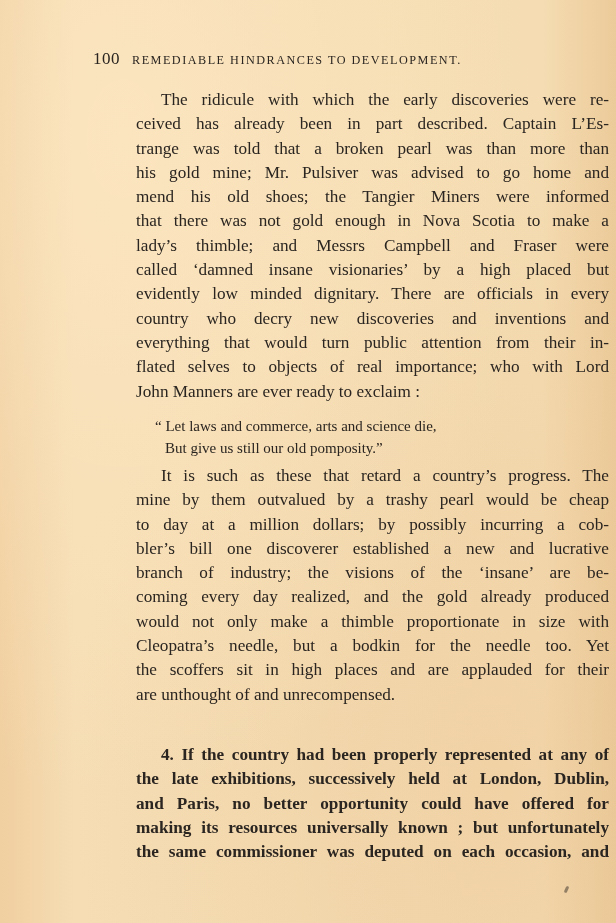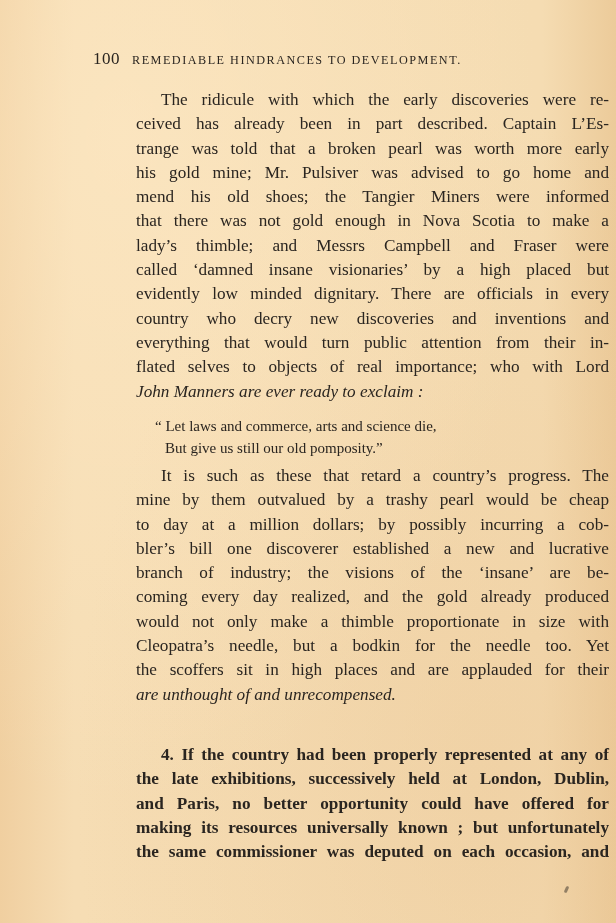--- a/index.html
+++ b/index.html
@@ -54,21 +54,20 @@
     }
     .line {
       display: block;
       text-align: justify;
       text-align-last: justify;
       white-space: nowrap;
       height: 24.3px;
     }
     .line.last {
       text-align-last: left;
-      font-style: italic;
     }
     .indent {
       padding-left: 25px;
     }
     .quote {
       position: absolute;
       left: 155px;
       top: 415px;
       font-family: "Liberation Serif", "DejaVu Serif", serif;
       font-size: 15px;
@@ -103,21 +102,21 @@
 <div class="page">
 
   <div class="running-head">
     <span class="folio">100</span>
     <span class="head-title">REMEDIABLE HINDRANCES TO DEVELOPMENT.</span>
   </div>
 
   <div class="body-text">
     <span class="line indent">The ridicule with which the early discoveries were re-</span>
     <span class="line">ceived has already been in part described.  Captain L’Es-</span>
-    <span class="line">trange was told that a broken pearl was worth more early</span>
+    <span class="line">trange was told that a broken pearl was than more than</span>
     <span class="line">his gold mine; Mr. Pulsiver was advised to go home and</span>
     <span class="line">mend his old shoes; the Tangier Miners were informed</span>
     <span class="line">that there was not gold enough in Nova Scotia to make a</span>
     <span class="line">lady’s thimble; and Messrs Campbell and Fraser were</span>
     <span class="line">called ‘damned insane visionaries’ by a high placed but</span>
     <span class="line">evidently low minded dignitary.  There are officials in every</span>
     <span class="line">country who decry new discoveries and inventions and</span>
     <span class="line">everything that would turn public attention from their in-</span>
     <span class="line">flated selves to objects of real importance; who with Lord</span>
     <span class="line last">John Manners are ever ready to exclaim :</span>

